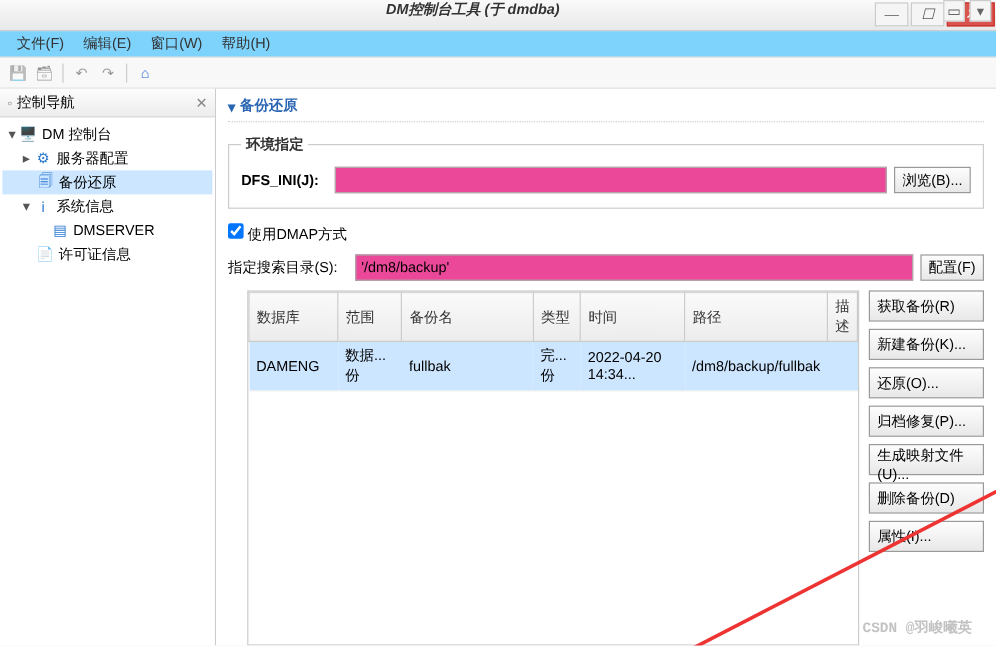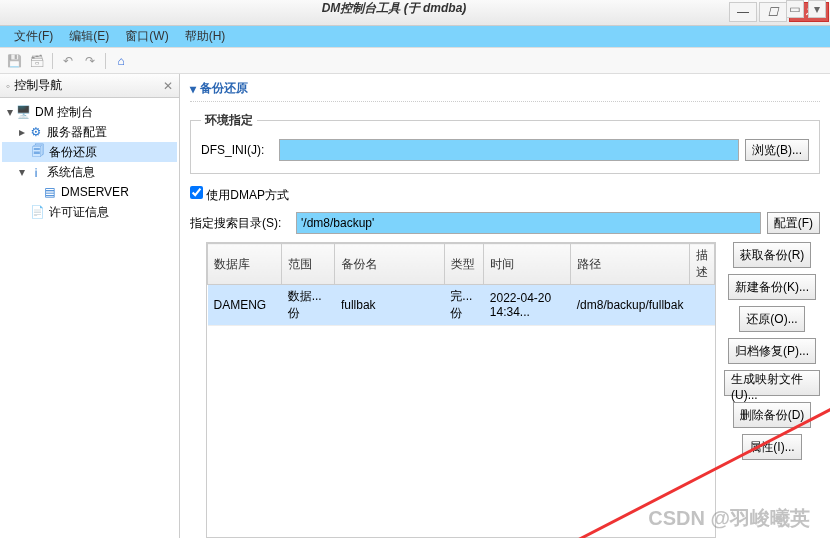--- a/index.html
+++ b/index.html
@@ -25,36 +25,36 @@
 .tree-row .twisty { width: 12px; text-align: center; color: #555; }
 .tree-row .ticon { width: 16px; height: 16px; margin-right: 3px; display: inline-flex; align-items: center; justify-content: center; }
 .tree-row.selected { background: #cde6ff; }
 .content { flex: 1; background: #fff; padding: 6px 10px 0 10px; display: flex; flex-direction: column; position: relative; }
 .content-hdr { display: flex; align-items: center; color: #2a66b3; font-weight: bold; padding-bottom: 4px; border-bottom: 1px dotted #ccc; }
 .content-hdr .tri { margin-right: 4px; }
 fieldset.env { border: 1px solid #ccc; margin: 10px 0 8px 0; padding: 10px 10px 12px 10px; }
 fieldset.env legend { padding: 0 4px; color: #333; font-weight: bold; }
 .row { display: flex; align-items: center; margin-bottom: 10px; gap: 6px; }
 .row:last-child { margin-bottom: 0; }
-.row label.lead { min-width: 72px; }
-.text-input { border: 1px solid #aaa; height: 22px; padding: 0 4px; background: #7dd3fc; }
+.row label.lead { min-width: 72px; font-weight: bold; }
+.text-input { border: 1px solid #aaa; height: 22px; padding: 0 4px; background: #ec4899; }
 .browse-btn, .cfg-btn { height: 22px; padding: 0 6px; border: 1px solid #999; background: linear-gradient(#fdfdfd,#e8e8e8); }
 .policy-row { display: flex; align-items: center; gap: 6px; margin: 4px 0; }
 .main-row { display: flex; gap: 8px; }
 .table-wrap { flex: 1; border: 1px solid #ccc; margin-left: 16px; }
 table { border-collapse: collapse; width: 100%; }
 th { background: linear-gradient(#fafafa,#ececec); border: 1px solid #ccc; text-align: left; padding: 3px 6px; font-weight: normal; color: #333; }
 td { border-bottom: 1px solid #eee; padding: 3px 6px; }
 tr.sel td { background: #cde6ff; }
-.btn-col { width: 96px; display: flex; flex-direction: column; gap: 6px; align-items: center; }
+.btn-col { width: 96px; display: flex; flex-direction: column; gap: 6px; }
 .act-btn { height: 26px; border: 1px solid #999; background: linear-gradient(#fdfdfd,#e8e8e8); padding: 0 6px; text-align: left; }
 .top-right { position: absolute; top: 0; right: 4px; display: flex; gap: 4px; }
 .tr-btn { width: 18px; height: 18px; border: 1px solid #ccc; background: #f5f5f5; display: flex; align-items: center; justify-content: center; color: #666; }
 .arrow { position: absolute; pointer-events: none; }
-.watermark { position: absolute; right: 20px; bottom: 6px; color: rgba(120,120,120,.45); font-size: 20px; font-weight: bold; pointer-events: none; }
+.watermark { position: absolute; right: 20px; bottom: 6px; color: rgba(120,120,120,.45); font-size: 12px; font-weight: bold; pointer-events: none; font-family: Liberation Mono, monospace; }
 </style>
 </head>
 <body>
 
 <div class="titlebar">
   <span style="width:60px"></span>
   <span class="titlebar-title">DM控制台工具 (于 dmdba)</span>
   <div class="win-btns">
     <div class="win-btn">—</div>
     <div class="win-btn">☐</div>

